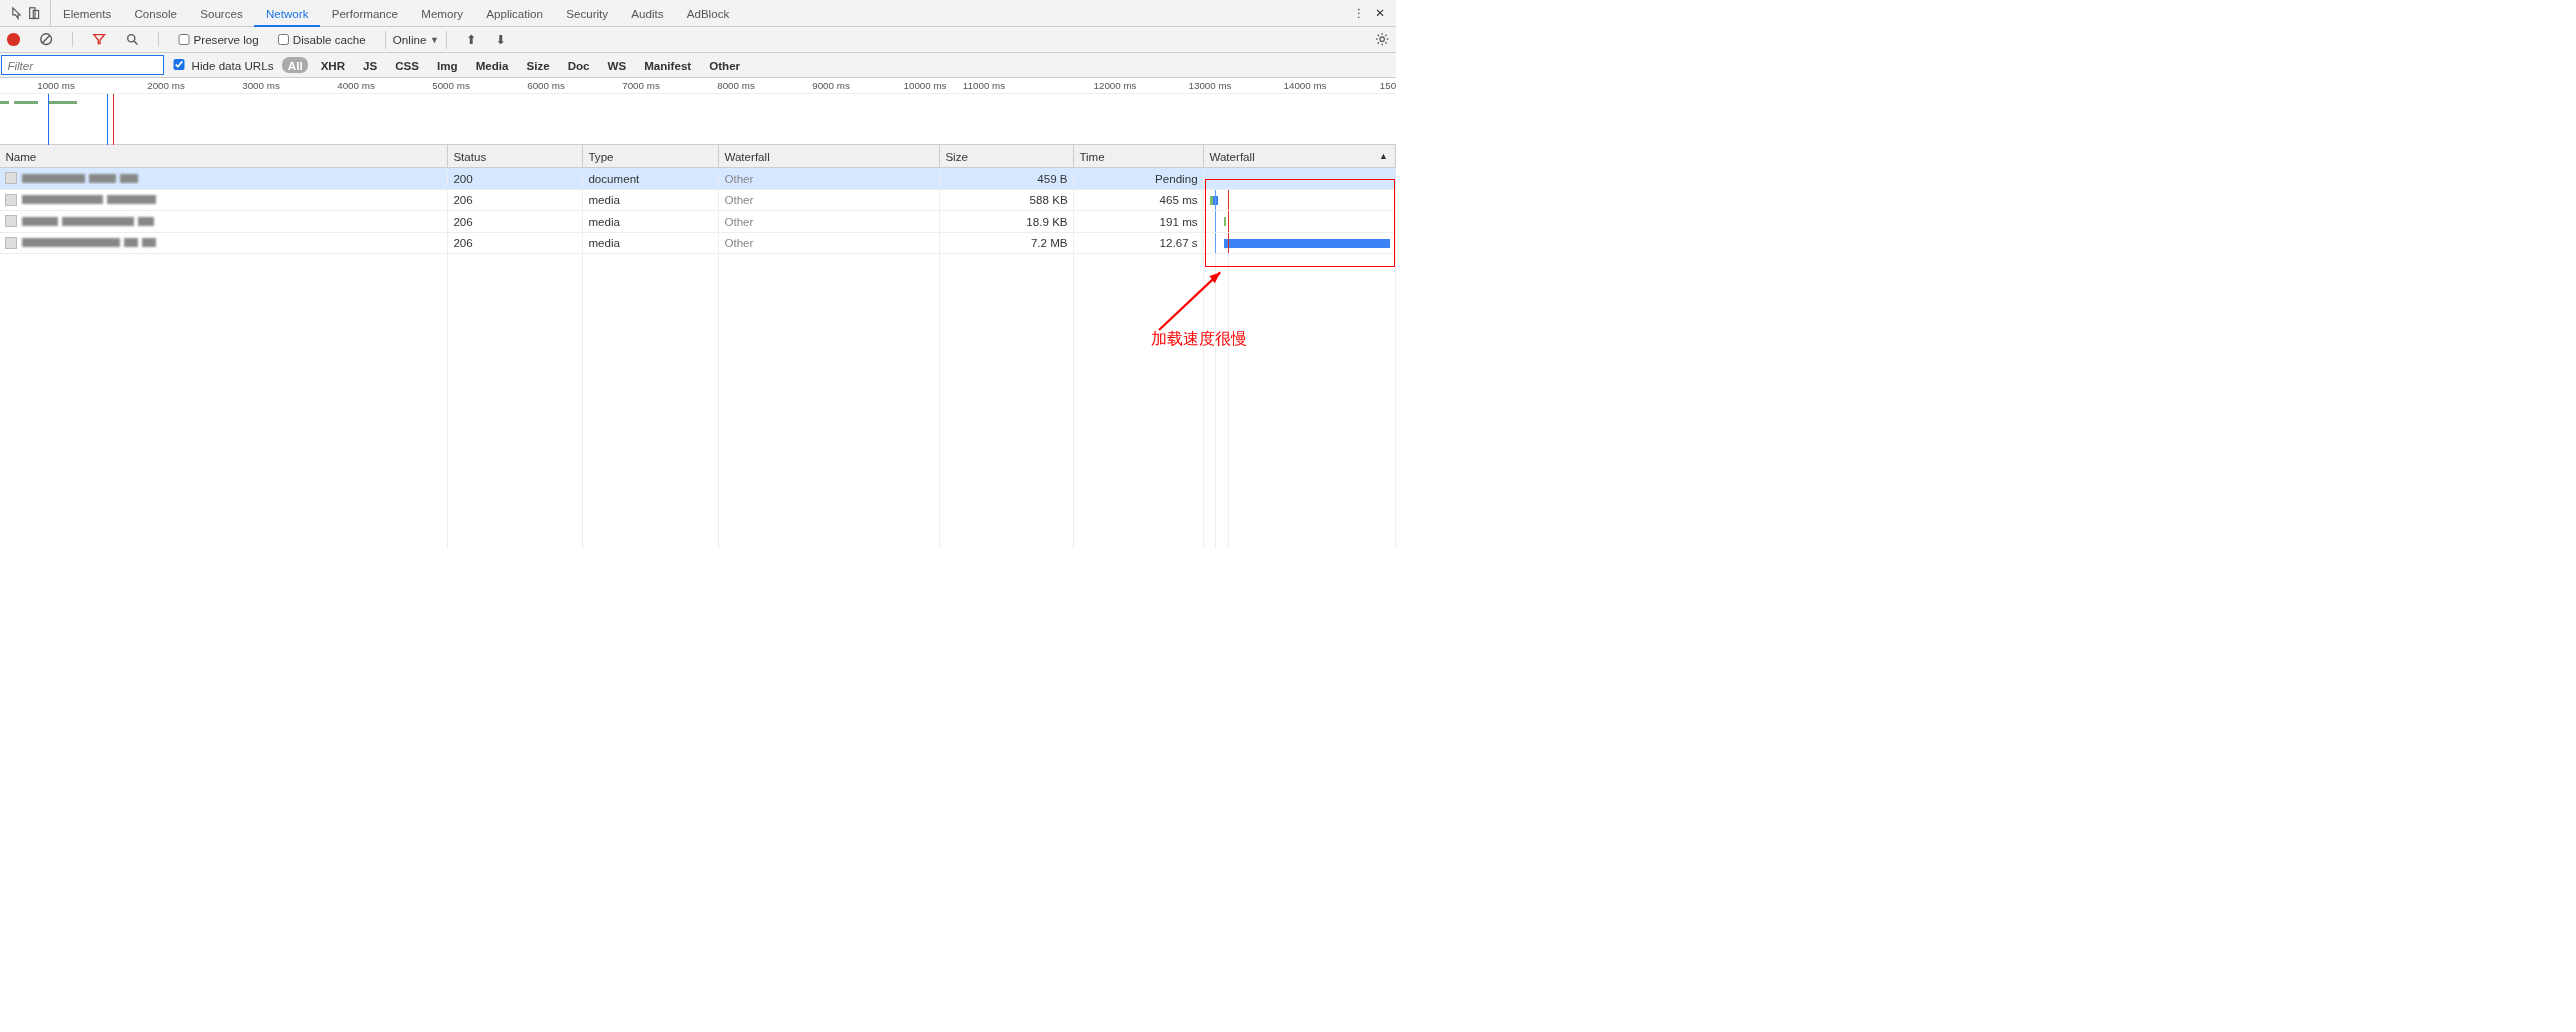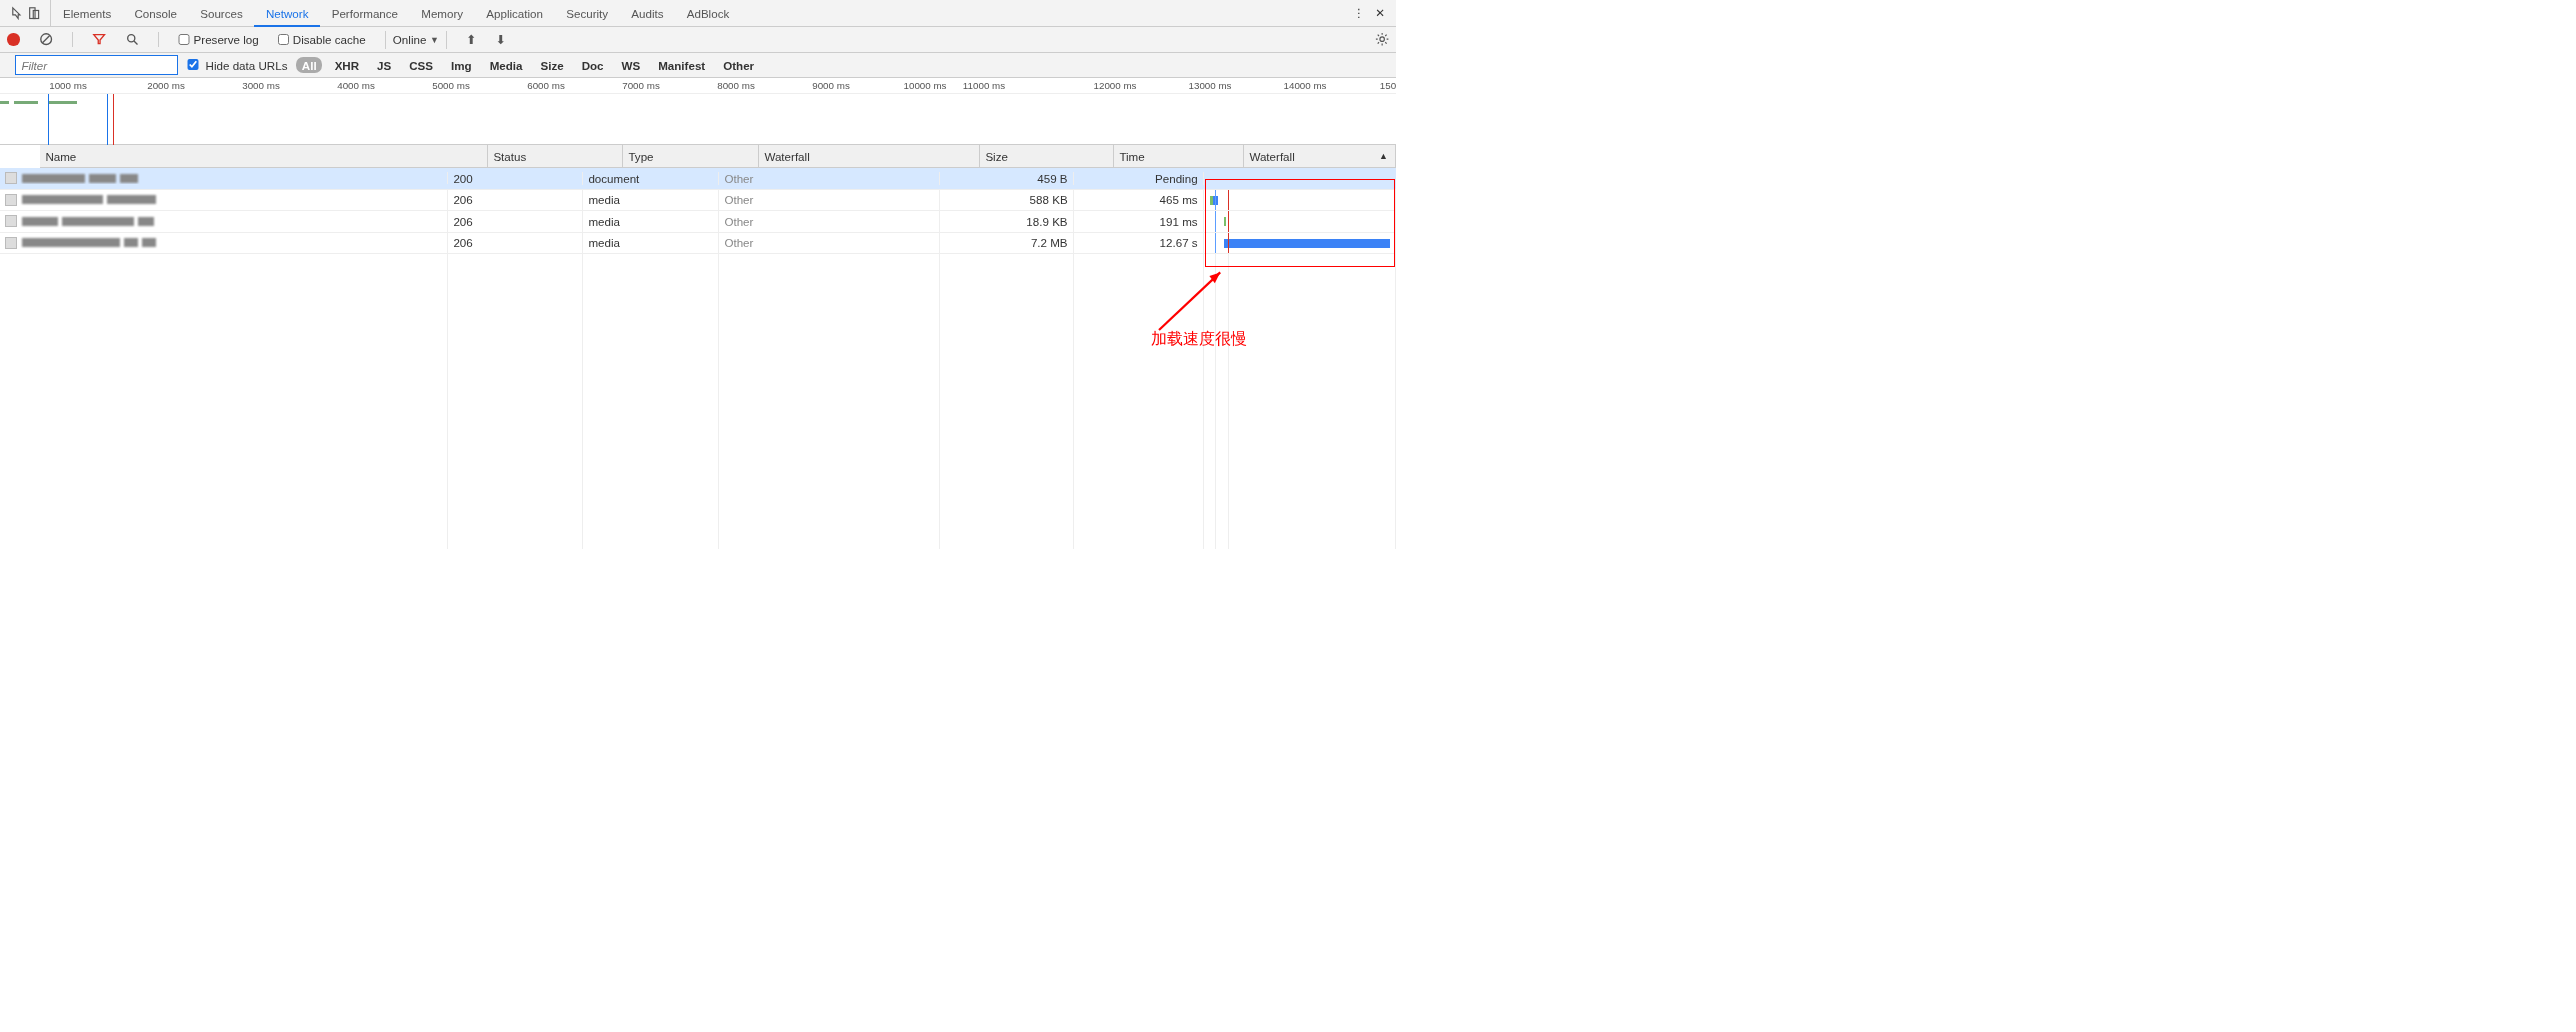--- a/index.html
+++ b/index.html
@@ -22,39 +22,39 @@
 .filter-icon svg { stroke: #d93025; fill: none; }
 .search-icon svg { stroke: #555; fill: none; }
 .checkbox-wrap { display: flex; align-items: center; gap: 3.6px; }
 .checkbox-wrap input { width: 11.6px; height: 11.6px; }
 .throttle { display: flex; align-items: center; gap: 3.6px; padding: 0 7.2px; border-left: 0.9px solid #ccc; border-right: 0.9px solid #ccc; height: 18px; }
 .throttle .caret { font-size: 9px; color: #555; }
 .upload-icon, .download-icon { color: #555; font-size: 12.5px; }
 .toolbar .spacer { flex: 1; }
 
 
-.filter-bar { height: 25px; background: #f3f3f3; border-bottom: 0.9px solid #ccc; display: flex; align-items: center; padding: 0 15px; gap: 9px; }
+.filter-bar { height: 25px; background: #f3f3f3; border-bottom: 0.9px solid #ccc; display: flex; align-items: center; padding: 0 1px; gap: 9px; }
 .filter-input { width: 163px; height: 19.7px; border: 0.9px solid #1a73e8; outline: none; padding: 0 5.4px; font-style: italic; color: #999; }
 .url-check { display: flex; align-items: flex-start; gap: 7px; }
 .url-check input { width: 11.6px; height: 11.6px; accent-color: #1a73e8; }
 .type-filters { display: flex; gap: 7.2px; align-items: center; }
 .type-filters .pill { padding: 1.8px 5.4px; border-radius: 7.2px; cursor: pointer; font-weight: bold; }
 .type-filters .pill.active { background: #aaa; color: #fff; }
 
 
 .timeline { height: 67px; border-bottom: 0.9px solid #ccc; position: relative; background: #fff; }
 .timeline-ticks { display: flex; height: 16px; border-bottom: 0.9px solid #eee; position: relative; }
 .timeline-ticks .tick { position: absolute; top: 1.8px; font-size: 9.8px; color: #555; transform: translateX(-50%); }
 .timeline-marks { position: relative; height: 51px; }
 .timeline-marks .mark { position: absolute; top: 7.2px; height: 2.7px; background: #7a7; }
 .timeline-marks .vline-blue { position: absolute; top: 0; bottom: 0; width: 0.9px; background: #1a73e8; }
 .timeline-marks .vline-red { position: absolute; top: 0; bottom: 0; width: 0.9px; background: #d93025; }
 
 
-.table-header { height: 23px; background: #f0f0f0; border-bottom: 0.9px solid #ccc; display: flex; margin-left: 40px; }
+.table-header { height: 23px; background: #f0f0f0; border-bottom: 0.9px solid #ccc; display: flex; }
 .table-header .col { border-right: 0.9px solid #ccc; padding: 0 5.4px; display: flex; align-items: center; color: #333; }
 .col-name { width: 448px; }
 .col-status { width: 135px; }
 .col-type { width: 136px; }
 .col-initiator { width: 221px; }
 .col-size { width: 134px; text-align: right; justify-content: flex-start; }
 .col-time { width: 130px; }
 .col-waterfall { flex: 1; position: relative; }
 .col-waterfall .sort-arrow { position: absolute; right: 7.2px; font-size: 9px; }
 
@@ -188,21 +188,21 @@
     <span class="pill">Size</span>
     <span class="pill">Doc</span>
     <span class="pill">WS</span>
     <span class="pill">Manifest</span>
     <span class="pill">Other</span>
   </div>
 </div>
 
 <div class="timeline">
   <div class="timeline-ticks">
-    <span class="tick" style="left:68px">1000 ms</span>
+    <span class="tick" style="left:56px">1000 ms</span>
     <span class="tick" style="left:166px">2000 ms</span>
     <span class="tick" style="left:261px">3000 ms</span>
     <span class="tick" style="left:356px">4000 ms</span>
     <span class="tick" style="left:451px">5000 ms</span>
     <span class="tick" style="left:546px">6000 ms</span>
     <span class="tick" style="left:641px">7000 ms</span>
     <span class="tick" style="left:736px">8000 ms</span>
     <span class="tick" style="left:831px">9000 ms</span>
     <span class="tick" style="left:925px">10000 ms</span>
     <span class="tick" style="left:984px">11000 ms</span>

